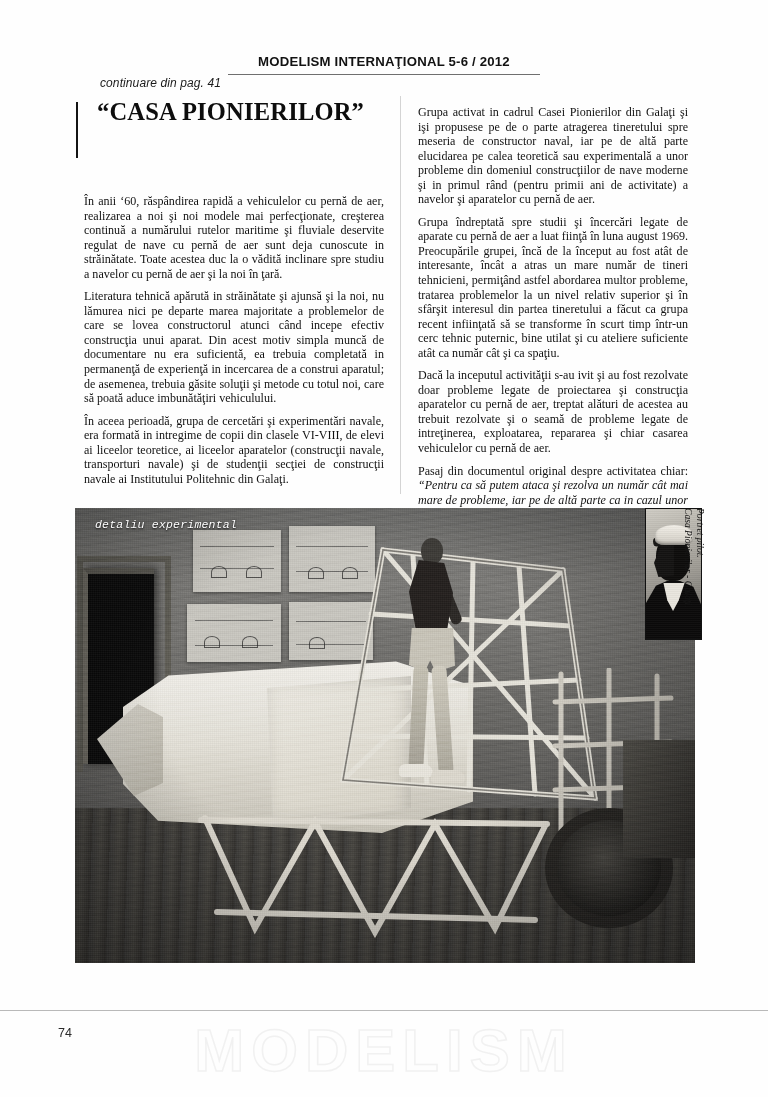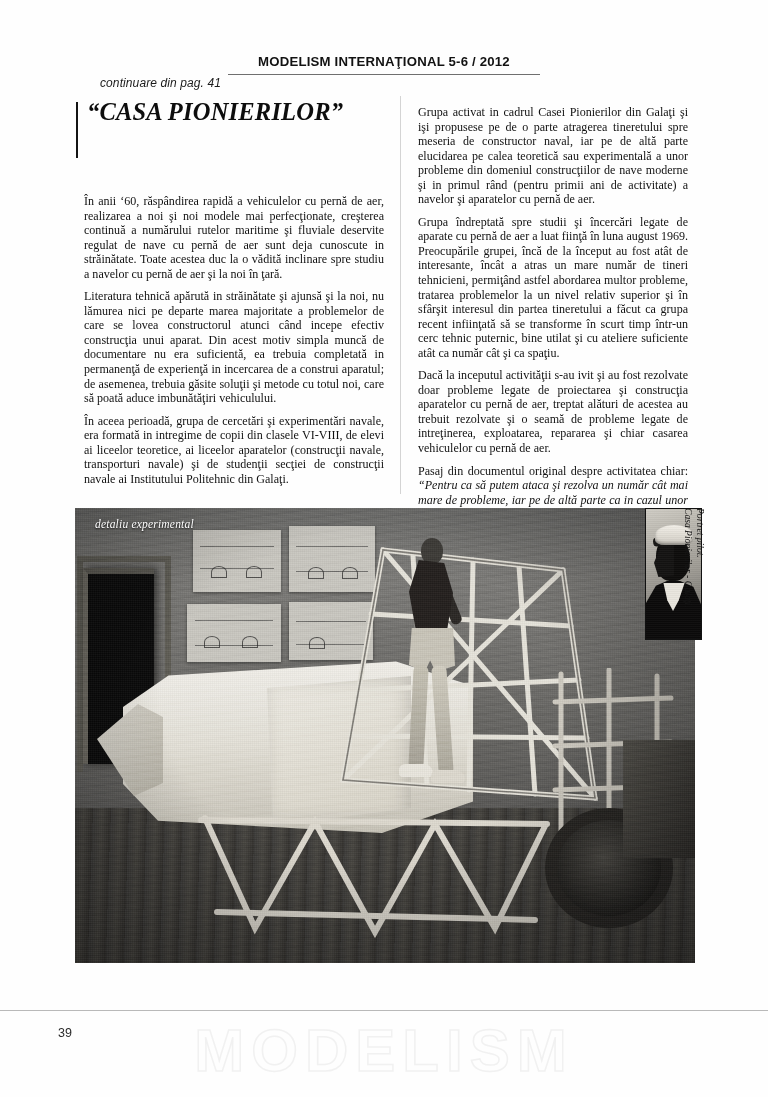--- a/index.html
+++ b/index.html
@@ -82,24 +82,23 @@
     font-weight: bold;
     font-size: 23.5px;
     line-height: 30px;
     padding-left: 11px;
     letter-spacing: .1px;
     white-space: nowrap;
   }
   .headline-l2 {
     font-family: "Liberation Serif", serif;
     font-weight: bold;
-    font-style: italic;
     font-size: 24.5px;
     line-height: 31px;
-    padding-left: 11px;
+    padding-left: 21px;
     letter-spacing: .2px;
     white-space: nowrap;
   }
 
   
   .col {
     position: absolute;
     font-family: "Liberation Serif", serif;
     font-size: 12.05px;
     line-height: 14.55px;
@@ -340,21 +339,21 @@
   .photo-noise {
     position: absolute; left:0; top:0; width:620px; height:455px;
     background-image:
       repeating-linear-gradient(0deg, rgba(255,255,255,.028) 0px, rgba(255,255,255,.028) 1px, rgba(0,0,0,.022) 1px, rgba(0,0,0,.022) 2px),
       repeating-linear-gradient(90deg, rgba(255,255,255,.02) 0px, rgba(255,255,255,.02) 1px, rgba(0,0,0,.018) 1px, rgba(0,0,0,.018) 2px);
     pointer-events: none;
   }
   .photo-caption {
     position: absolute;
     left: 20px; top: 10px;
-    font-family: Liberation Serif, serif;
+    font-family: Liberation Mono, monospace;
     font-style: italic;
     font-size: 11.5px;
     color: #ffffff;
     text-shadow: 0 1px 2px rgba(0,0,0,.85);
     z-index: 40;
     letter-spacing: .2px;
   }
 
   
   .portrait {
@@ -610,15 +609,15 @@
     <div class="p-noise"></div>
   </div>
 
   <div class="vcaption">
     <div>Portret pilot.</div>
     <div>Casa Pionierilor - Galaţi.</div>
   </div>
 
   <div class="footer-rule"></div>
   <div class="watermark">MODELISM</div>
-  <div class="folio">39</div>
+  <div class="folio">74</div>
 
 </div>
 
 </body></html>

